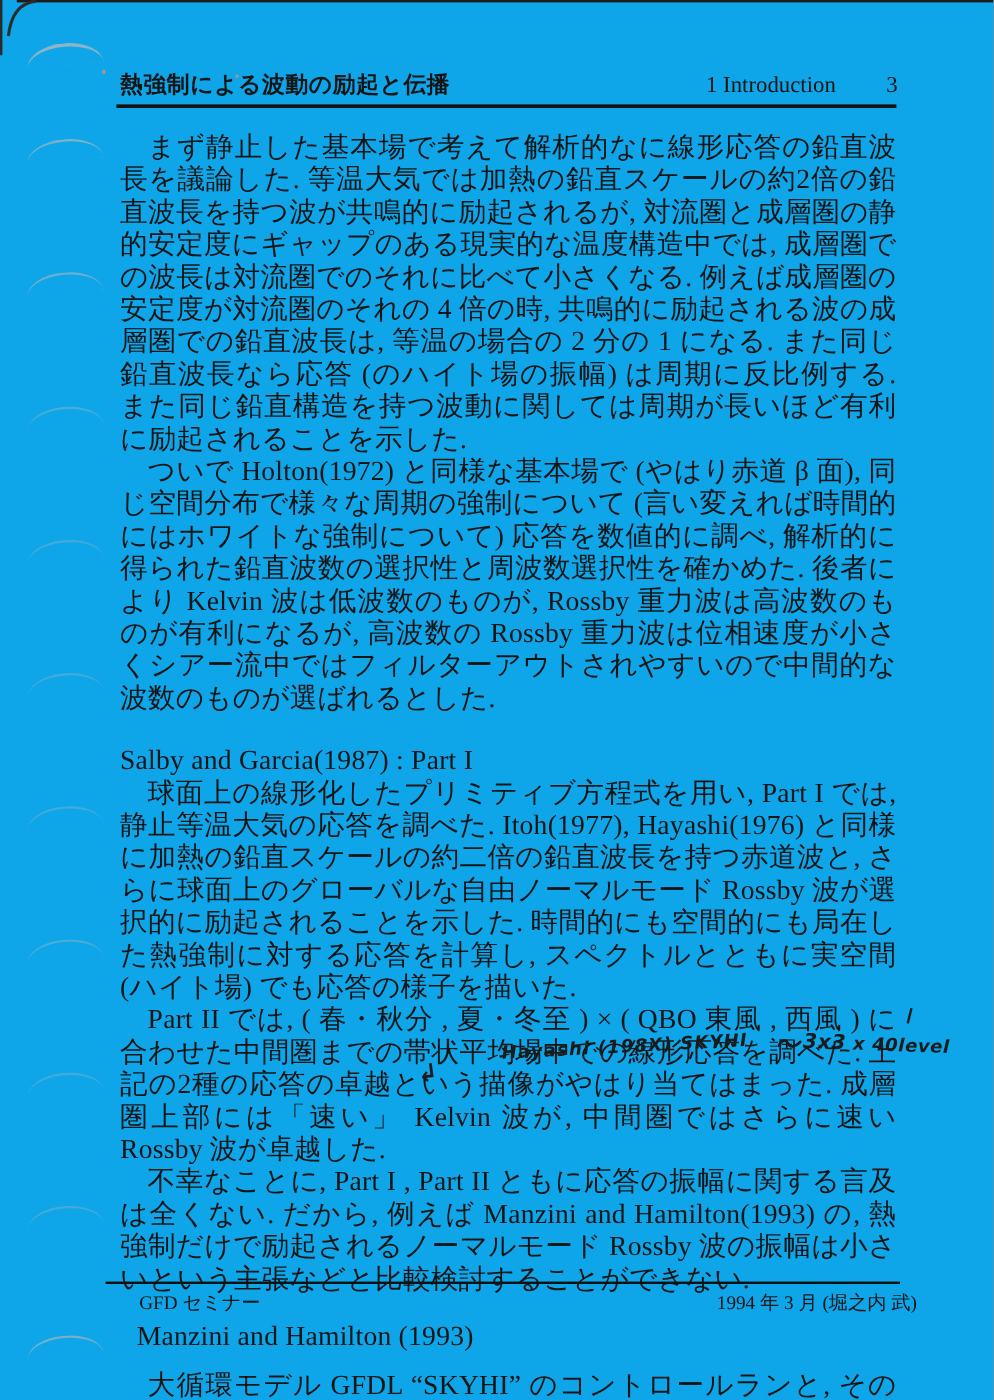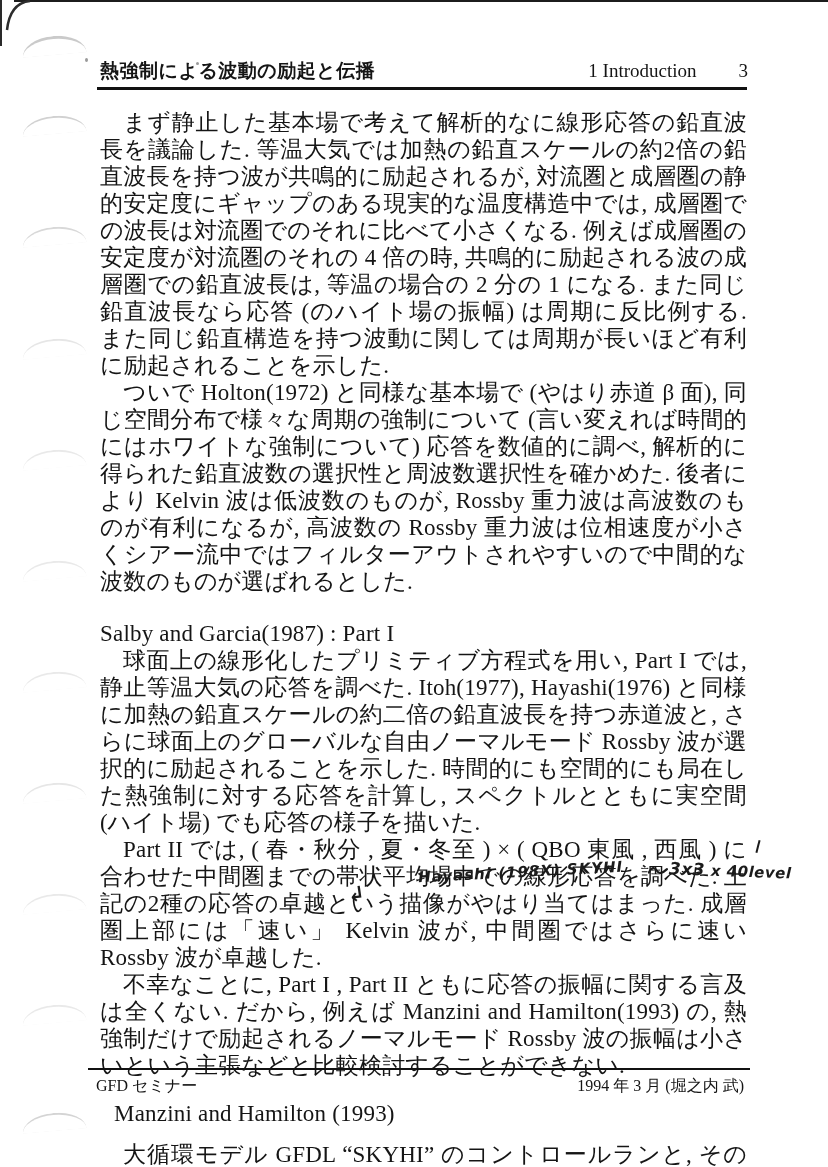--- a/index.html
+++ b/index.html
@@ -1,19 +1,19 @@
 <!DOCTYPE html>
 <html><head>
 <meta charset="utf-8">
 <style>
   html,body{margin:0;padding:0;background:#888;}
   .page{
     position:relative;
     width:828px;height:1167px;
-    background:#ffffff;
+    background:#0ea5e9;
     overflow:hidden;
     font-family:"Liberation Serif","DejaVu Serif",serif;
     color:#151515;
   }
   
   .scan-top-line{position:absolute;top:0;left:14px;width:814px;height:2px;background:#1c1c1c;}
   .scan-corner-hook{position:absolute;top:0;left:0;width:40px;height:40px;}
   .scan-left-edge{position:absolute;top:0;left:0;width:2px;height:46px;background:#2a2a2a;}
   .speck{position:absolute;background:#9a9a9a;border-radius:50%;}
   .ring{
@@ -41,21 +41,21 @@
     color:#1b1b1b;white-space:nowrap;
   }
   .hand-hayashi{left:418px;top:863px;font-size:15px;transform:rotate(-3deg);letter-spacing:1px;}
   .hand-arrow{left:348px;top:882px;font-size:20px;font-style:normal;transform:rotate(-8deg);}
   .hand-res{left:648px;top:860px;font-size:15px;transform:rotate(2deg);letter-spacing:.5px;}
   .hand-res .big{font-size:17px;font-weight:bold;}
   .tickmark{position:absolute;left:757px;top:840px;width:2px;height:13px;background:#1b1b1b;transform:rotate(14deg);}
   .squiggle{display:inline-block;vertical-align:middle;margin-right:1px;}
   
   .footer-rule{position:absolute;left:88px;top:1068px;width:662px;height:2px;background:#111;}
-  .footer{position:absolute;left:96px;top:1076px;width:648px;display:flex;justify-content:space-between;font-size:16px;}
+  .footer{position:absolute;left:116px;top:1076px;width:648px;display:flex;justify-content:space-between;font-size:16px;}
 </style>
 </head>
 <body>
 
 <div class="page">
 
   <div class="scan-top-line"></div>
   <div class="scan-left-edge"></div>
   <svg class="scan-corner-hook" viewBox="0 0 40 40" width="40" height="40">
     <path d="M30,1 Q10,3 7,30" fill="none" stroke="#2c2c2c" stroke-width="2.5"></path>

